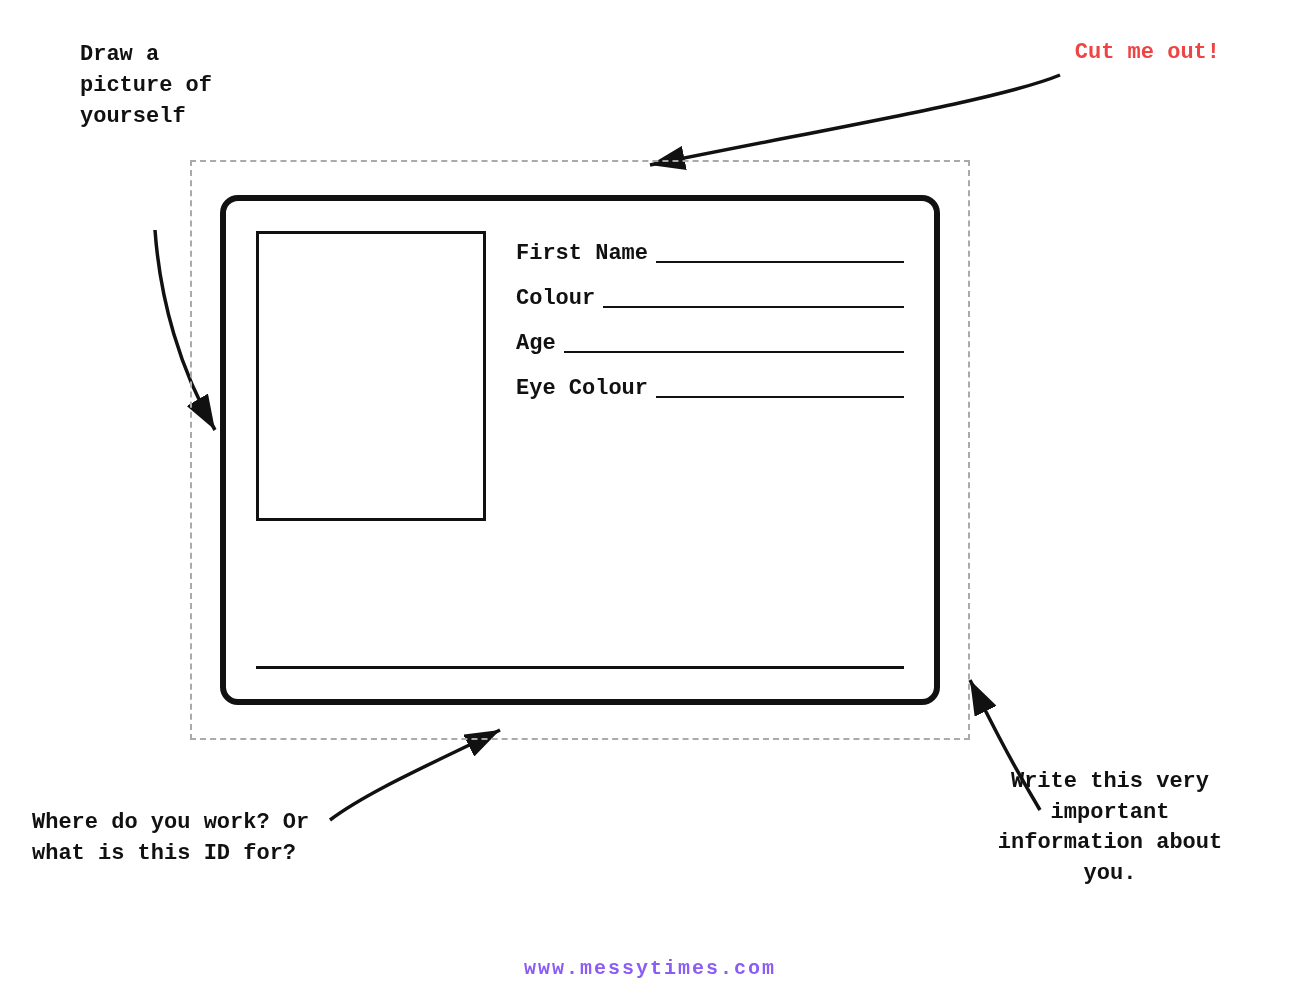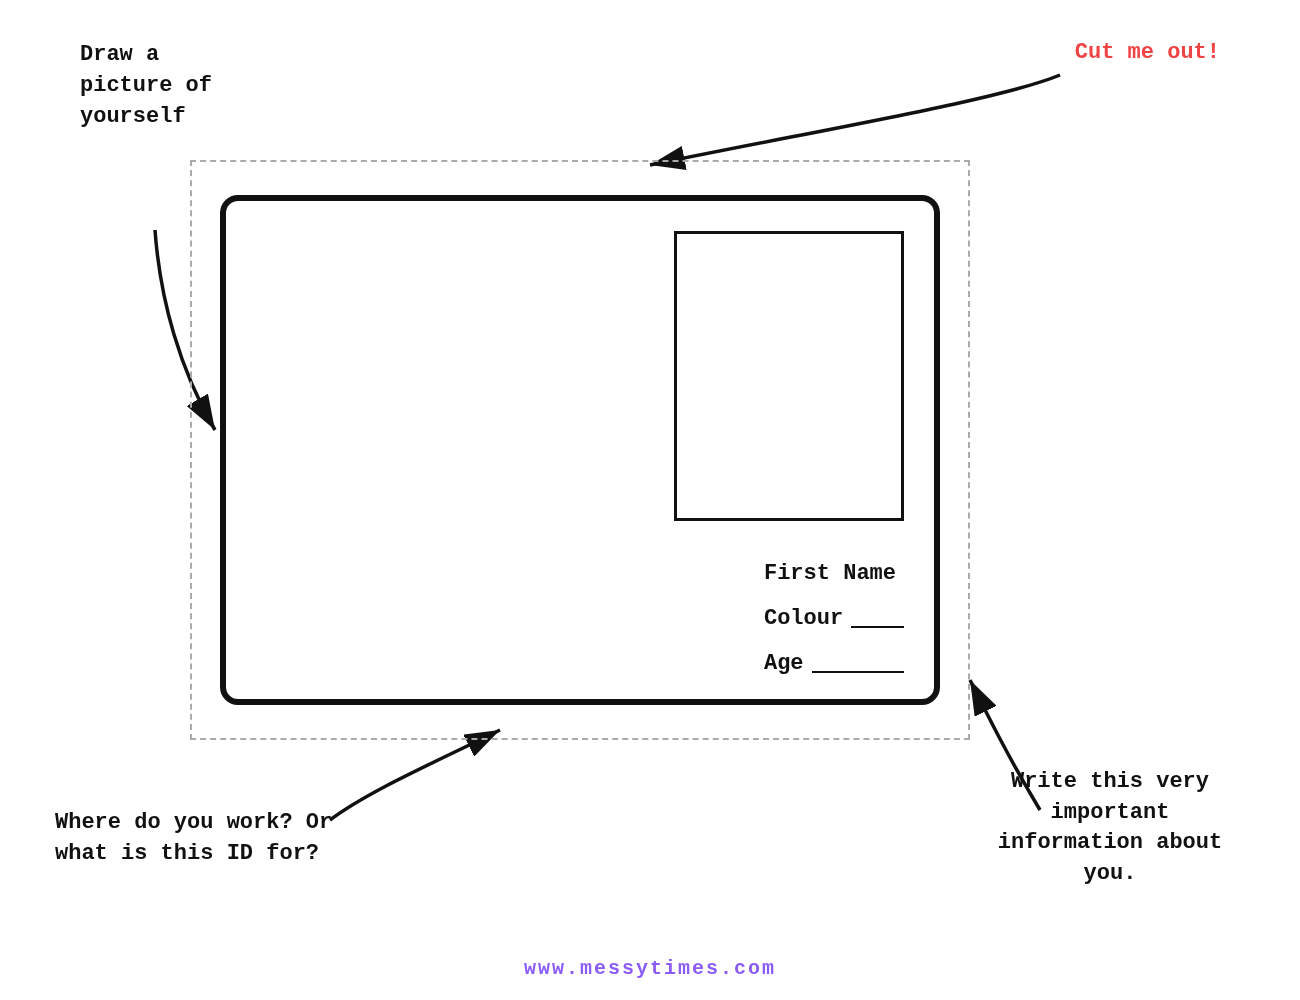--- a/index.html
+++ b/index.html
@@ -32,21 +32,21 @@
       right: 80px;
       font-size: 22px;
       font-weight: bold;
       color: #ef4444;
     }
 
     
     .annotation-bottom-left {
       position: absolute;
       bottom: 130px;
-      left: 55px;
+      left: 32px;
       font-size: 22px;
       font-weight: bold;
       line-height: 1.4;
       color: #111;
     }
 
     
     .annotation-bottom-right {
       position: absolute;
       bottom: 110px;
@@ -91,24 +91,22 @@
       border: 6px solid #111;
       border-radius: 18px;
       background: #fff;
       padding: 30px;
       display: flex;
       flex-direction: column;
     }
 
     .id-card-top {
       display: flex;
-      flex-direction: column;
       gap: 30px;
       flex: 1;
-      align-items: flex-end;
     }
 
     
     .photo-box {
       width: 230px;
       min-width: 230px;
       height: 290px;
       border: 3px solid #111;
       background: #fff;
       flex-shrink: 0;
@@ -208,20 +206,24 @@
         <span class="field-label">Colour</span>
         <div class="field-line"></div>
       </div>
 
       <div class="field-row">
         <span class="field-label">Age</span>
         <div class="field-line"></div>
       </div>
 
 
+      <div class="field-row">
+        <span class="field-label">Eye Colour</span>
+        <div class="field-line"></div>
+      </div>
 
     </div>
   </div>
 
   <div class="card-bottom-line"></div>
 
 </div>
 
 <div class="annotation-bottom-left">
   <span>Where do you work? Or<br>what is this ID for?</span>

